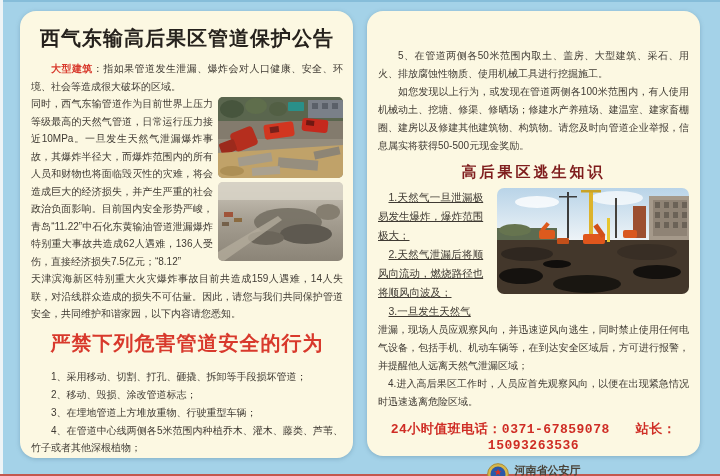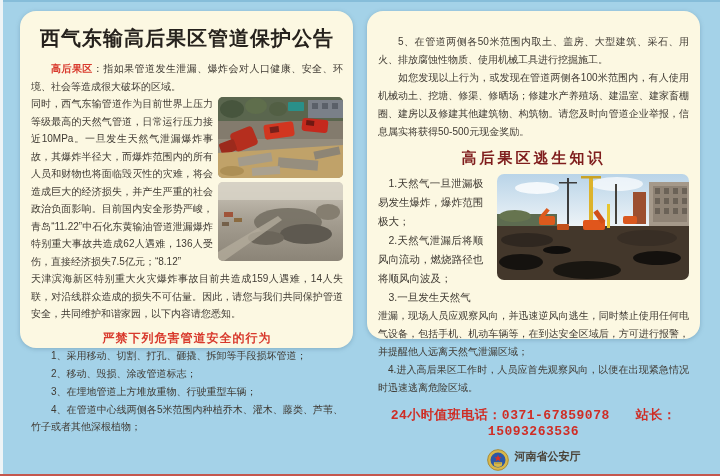--- a/index.html
+++ b/index.html
@@ -11,51 +11,51 @@
   }
   .edge-left{position:absolute;left:0;top:0;width:3px;height:100%;background:#eef4f6;}
   .edge-bottom{position:absolute;left:0;bottom:0;width:100%;height:2px;background:#c4574e;}
   .edge-top{position:absolute;left:0;top:0;width:100%;height:2px;background:#86bdd9;}
 
   .panel{
     position:absolute;background:#fcf8e2;border-radius:16px;
     box-shadow:0 1px 4px rgba(70,110,135,.35);
     box-sizing:border-box;
   }
-  .panel-left{left:20px;top:11px;width:333px;height:337px;padding:12px 10px 0 11px;}
-  .panel-right{left:367px;top:11px;width:333px;height:328px;padding:22px 11px 0 11px;}
+  .panel-left{left:20px;top:11px;width:333px;height:447px;padding:12px 10px 0 11px;}
+  .panel-right{left:367px;top:11px;width:333px;height:445px;padding:36px 11px 0 11px;}
 
   .notice-title{
     margin:2px 0 8px;text-align:center;
     font-size:20px;font-weight:bold;letter-spacing:1px;color:#26221d;
   }
   .body-text{font-size:10px;line-height:17.5px;text-align:justify;}
   p{margin:0;}
   .indent2{text-indent:2em;}
   .indent1{text-indent:1em;}
   .red-term{color:#d8392c;font-weight:bold;}
 
   .wrap-row{display:flex;gap:5px;justify-content:space-between;}
   .wrap-text{width:182px;}
   .photo-col{width:125px;display:flex;flex-direction:column;gap:4px;padding-top:2px;}
   .photo{display:block;border-radius:5px;overflow:hidden;}
   .photo svg{display:block;}
 
   .section-heading{
     text-align:center;font-weight:bold;color:#d8392c;
-    font-size:12px;letter-spacing:1px;margin:7px 0 0;
+    font-size:20px;letter-spacing:1px;margin:7px 0 11px;
   }
   .plist div{font-size:10px;line-height:17px;text-indent:2em;margin-bottom:1px;text-align:justify;}
 
   .rp-body{font-size:10px;line-height:18px;text-align:justify;}
   .escape-heading{
     text-align:center;font-weight:bold;color:#7f1d1d;
     font-size:15px;letter-spacing:3px;margin:8px 0 6px;
   }
-  .escape-row{display:flex;gap:14px;}
+  .escape-row{display:flex;gap:14px;text-decoration:underline;}
   .escape-text{width:108px;font-size:10.5px;line-height:19px;text-align:justify;}
   .escape-text div{text-indent:1em;}
   .photo3{border-radius:7px;overflow:hidden;height:106px;}
 
   .phone-row{
     margin-top:9px;text-align:center;color:#cf2d25;
     font-size:13px;font-weight:bold;letter-spacing:.5px;font-family:Liberation Mono, monospace;
   }
   .phone-row .chief{margin-left:26px;}
   .orgs-row{
@@ -69,21 +69,21 @@
 <body>
 
 <div class="edge-top"></div>
 <div class="edge-left"></div>
 <div class="edge-bottom"></div>
 
 <div class="panel panel-left">
   <h1 class="notice-title">西气东输高后果区管道保护公告</h1>
 
   <div class="body-text">
-    <p class="indent2"><span class="red-term">高后果区</span><span>：指如果管道发生泄漏、爆炸会对人口健康、安全、环境、社会等造成很大破坏的区域。</span></p>
+    <p class="indent2"><span class="red-term">大型建筑</span><span>：指如果管道发生泄漏、爆炸会对人口健康、安全、环境、社会等造成很大破坏的区域。</span></p>
 
 
     <div class="wrap-row">
       <div class="wrap-text">同时，西气东输管道作为目前世界上压力等级最高的天然气管道，日常运行压力接近10MPa。一旦发生天然气泄漏爆炸事故，其爆炸半径大，而爆炸范围内的所有人员和财物也将面临毁灭性的灾难，将会造成巨大的经济损失，并产生严重的社会政治负面影响。目前国内安全形势严峻，青岛“11.22”中石化东黄输油管道泄漏爆炸特别重大事故共造成62人遇难，136人受伤，直接经济损失7.5亿元；“8.12”</div>
       <div class="photo-col">
         <span class="photo">
           <svg width="125" height="81" viewBox="0 0 125 81" preserveAspectRatio="none">
             <rect width="125" height="81" fill="#948c7d"></rect>
             <rect width="125" height="24" fill="#5a664e"></rect>
             <ellipse cx="14" cy="12" rx="12" ry="9" fill="#47553d"></ellipse>

